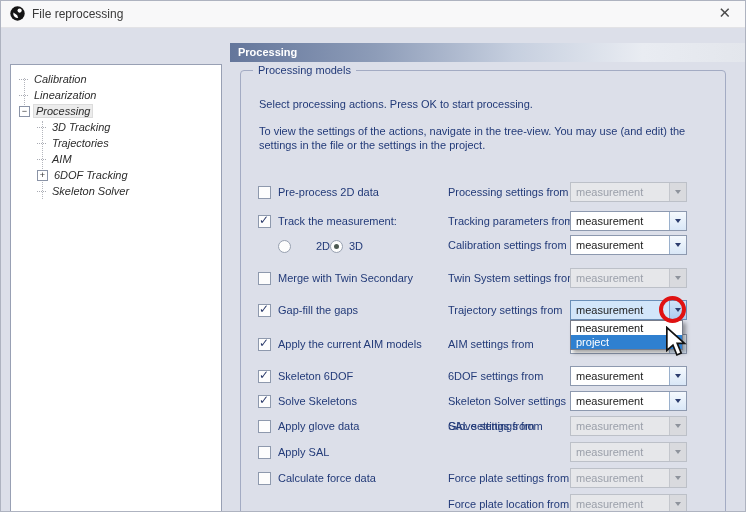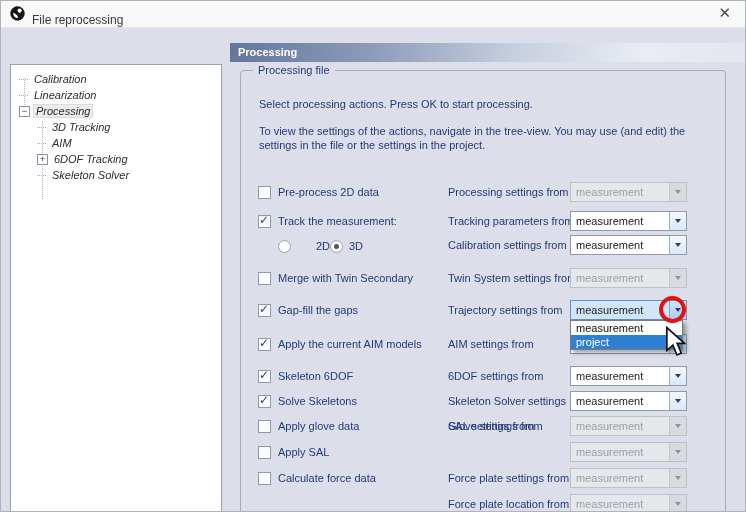--- a/index.html
+++ b/index.html
@@ -10,21 +10,21 @@
   body{
     width:746px;height:512px;position:relative;overflow:hidden;
     background:var(--bg);
     font-family:"Liberation Sans","DejaVu Sans",sans-serif;
     font-size:11px;
   }
   .frame{position:absolute;inset:0;border:1px solid #aeb3c0;pointer-events:none;z-index:50;}
   
   .titlebar{position:absolute;left:0;top:0;width:746px;height:28px;background:#f8f8f9;border-bottom:1px solid #e3e3e6;}
   .title-icon{position:absolute;left:10px;top:6px;width:15px;height:15px;}
-  .title-text{position:absolute;left:32px;top:13px;font-size:12px;color:#3a3a3a;}
+  .title-text{position:absolute;left:32px;top:7px;font-size:12px;color:#3a3a3a;}
   .close-x{position:absolute;right:15px;top:5px;font-size:15px;color:#4a4a4a;cursor:default;line-height:16px;}
   
   .treepanel{position:absolute;left:10px;top:64px;width:212px;height:448px;background:#ffffff;border:1px solid #98a0b4;padding-top:6px;}
   .tree-row{display:flex;align-items:center;height:16px;color:#2c2c2c;position:relative;}
   .tree-row.lvl0{padding-left:8px;}
   .tree-row.lvl1{padding-left:26px;}
   .dash{width:9px;border-top:1px dotted #a8aab2;margin-right:4px;flex:none;}
   .ebox{width:11px;height:11px;border:1px solid #8a93a6;background:#fff;color:#333;font-size:9px;line-height:9px;text-align:center;margin-right:4px;flex:none;}
   .tree-label{padding:0 2px;white-space:nowrap;font-style:italic;}
   .tree-label.selected{background:#ececec;outline:1px solid #dcdcdc;}
@@ -96,37 +96,41 @@
       <div class="tree-row lvl0">
         <span class="ebox">−</span>
         <span class="tree-label selected">Processing</span>
       </div>
       <div class="tree-row lvl1">
         <span class="dash"></span>
         <span class="tree-label">3D Tracking</span>
       </div>
       <div class="tree-row lvl1">
         <span class="dash"></span>
+        <span class="tree-label">Trajectories</span>
+      </div>
+      <div class="tree-row lvl1">
+        <span class="dash"></span>
         <span class="tree-label">AIM</span>
       </div>
       <div class="tree-row lvl1">
         <span class="ebox">+</span>
         <span class="tree-label">6DOF Tracking</span>
       </div>
       <div class="tree-row lvl1">
         <span class="dash"></span>
         <span class="tree-label">Skeleton Solver</span>
       </div>
     </div>
 </div>
 
 <div class="proc-header">Processing</div>
 
 <div class="groupbox">
-  <span class="legend">Processing file</span>
+  <span class="legend">Processing models</span>
   <div class="intro1">Select processing actions. Press OK to start processing.</div>
   <div class="intro2">To view the settings of the actions, navigate in the tree-view. You may use (and edit) the settings in the file or the settings in the project.</div>
 </div>
 
 <div id="rows-layer">
     <div class="cbrow" style="left: 258px; top: 182px;">
       <span class="cbox"></span>
       <span class="cblabel">Pre-process 2D data</span>
     </div>
     <div class="setlabel" style="left: 448px; top: 182px;">Processing settings from</div>

